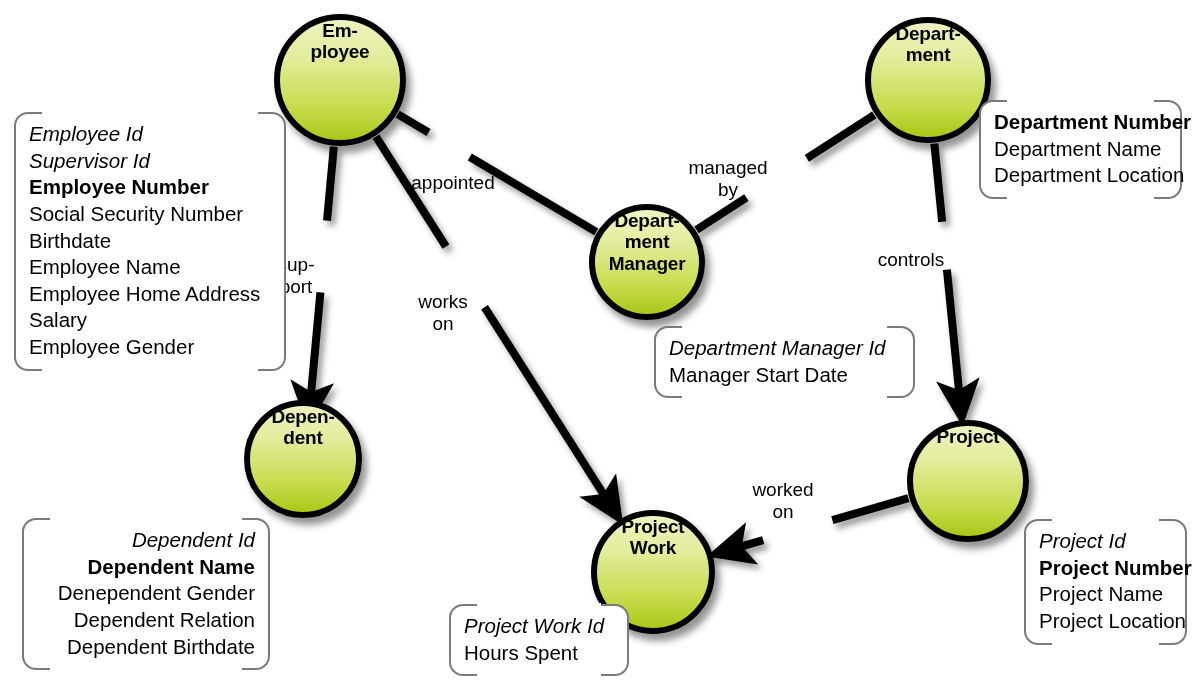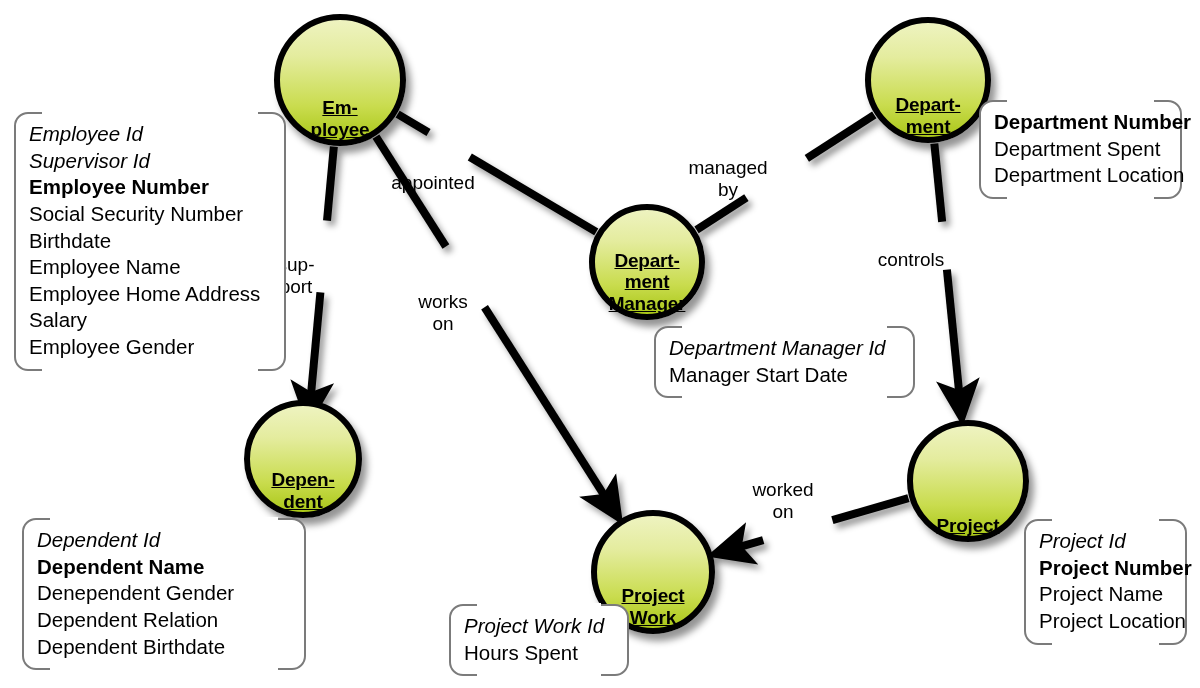--- a/index.html
+++ b/index.html
@@ -32,25 +32,24 @@
   }
 
   
   .entity {
     position: absolute;
     border-radius: 50%;
     border: 6px solid #000000;
     background: linear-gradient(to bottom, #eef3c0 0%, #e4ec9e 30%, #c9dc4e 72%, #aac718 100%);
     box-shadow: 5px 7px 7px rgba(0,0,0,0.42);
     display: flex;
-    align-items: flex-end;
+    align-items: flex-start;
     justify-content: center;
     box-sizing: border-box;
     z-index: 5;
-    text-decoration: underline;
   }
   .entity-label {
     font-weight: bold;
     font-size: 19px;
     line-height: 1.12;
     text-align: center;
     color: #000000;
     letter-spacing: -0.2px;
     white-space: pre-line;
   }
@@ -165,28 +164,28 @@
       <div class="attr-line bold">Employee Number</div>
       <div class="attr-line">Social Security Number</div>
       <div class="attr-line">Birthdate</div>
       <div class="attr-line">Employee Name</div>
       <div class="attr-line">Employee Home Address</div>
       <div class="attr-line">Salary</div>
       <div class="attr-line">Employee Gender</div>
     </div>
   <div class="attr-box" style="left: 979px; top: 100px; width: 203px;">
       <div class="attr-line bold">Department Number</div>
-      <div class="attr-line">Department Spent</div>
+      <div class="attr-line">Department Name</div>
       <div class="attr-line">Department Location</div>
     </div>
   <div class="attr-box" style="left: 654px; top: 326px; width: 261px;">
       <div class="attr-line italic">Department Manager Id</div>
       <div class="attr-line">Manager Start Date</div>
     </div>
-  <div class="attr-box" style="left: 22px; top: 518px; width: 284px;">
+  <div class="attr-box" style="left: 22px; top: 518px; width: 248px; text-align: right;">
       <div class="attr-line italic">Dependent Id</div>
       <div class="attr-line bold">Dependent Name</div>
       <div class="attr-line">Denependent Gender</div>
       <div class="attr-line">Dependent Relation</div>
       <div class="attr-line">Dependent Birthdate</div>
     </div>
   <div class="attr-box" style="left: 449px; top: 604px; width: 180px;">
       <div class="attr-line italic">Project Work Id</div>
       <div class="attr-line">Hours Spent</div>
     </div>
@@ -194,20 +193,20 @@
       <div class="attr-line italic">Project Id</div>
       <div class="attr-line bold">Project Number</div>
       <div class="attr-line">Project Name</div>
       <div class="attr-line">Project Location</div>
     </div>
 
   <div class="edge-label" style="left: 296px; top: 254px; transform: translate(-50%, 0px);">sup-
 port</div>
   <div class="edge-label" style="left: 443px; top: 291px; transform: translate(-50%, 0px);">works
 on</div>
-  <div class="edge-label" style="left: 433px; top: 172px; transform: translate(-50%, 0px);">appointed</div>
+  <div class="edge-label" style="left: 453px; top: 172px; transform: translate(-50%, 0px);">appointed</div>
   <div class="edge-label" style="left: 728px; top: 157px; transform: translate(-50%, 0px);">managed
 by</div>
   <div class="edge-label" style="left: 911px; top: 249px; transform: translate(-50%, 0px);">controls</div>
   <div class="edge-label" style="left: 783px; top: 479px; transform: translate(-50%, 0px);">worked
 on</div>
 
 </div>
 
 </body></html>

